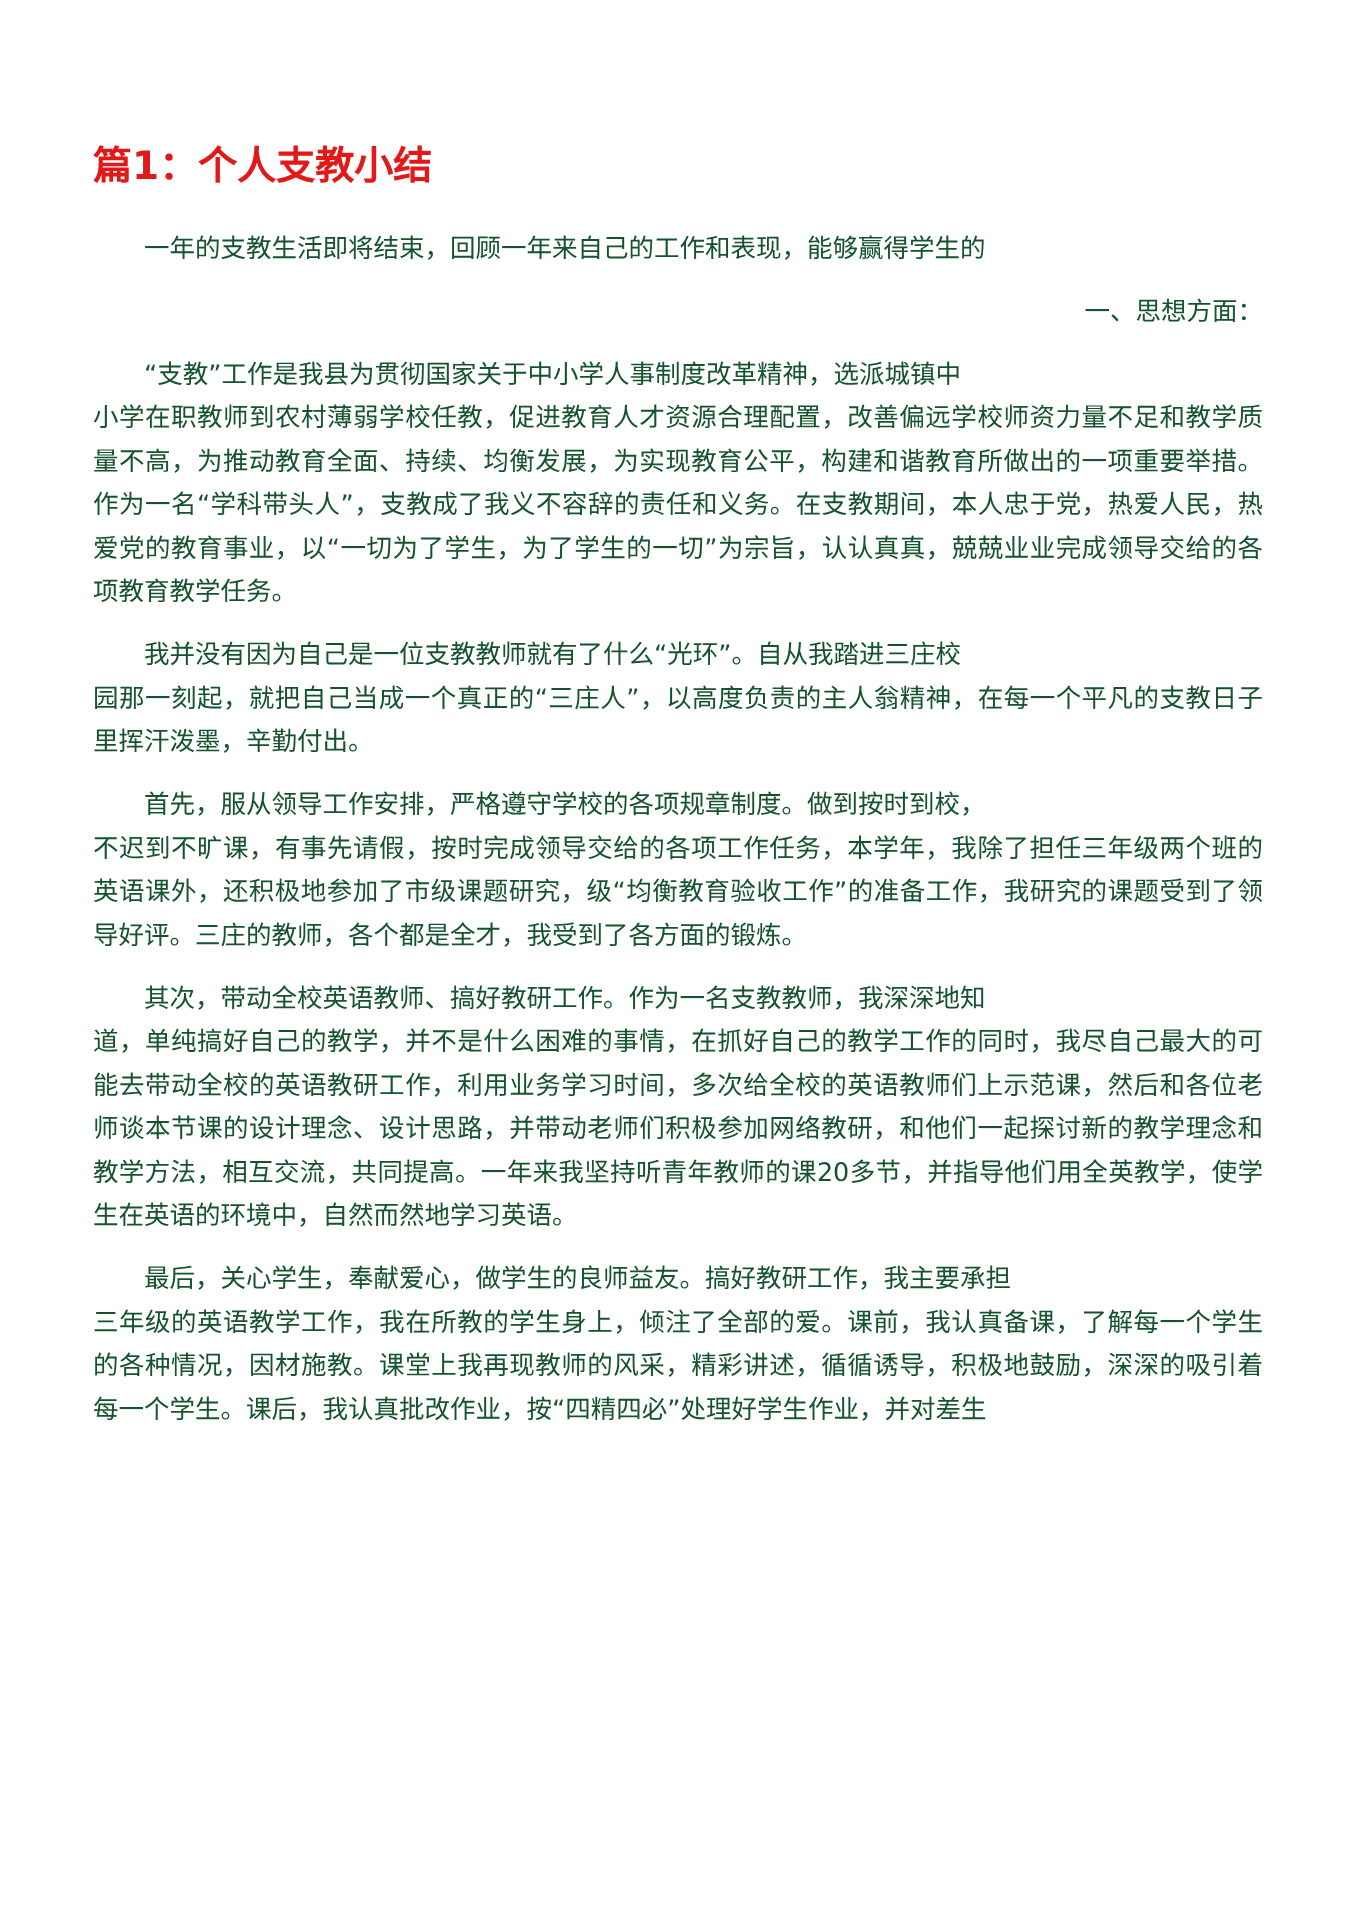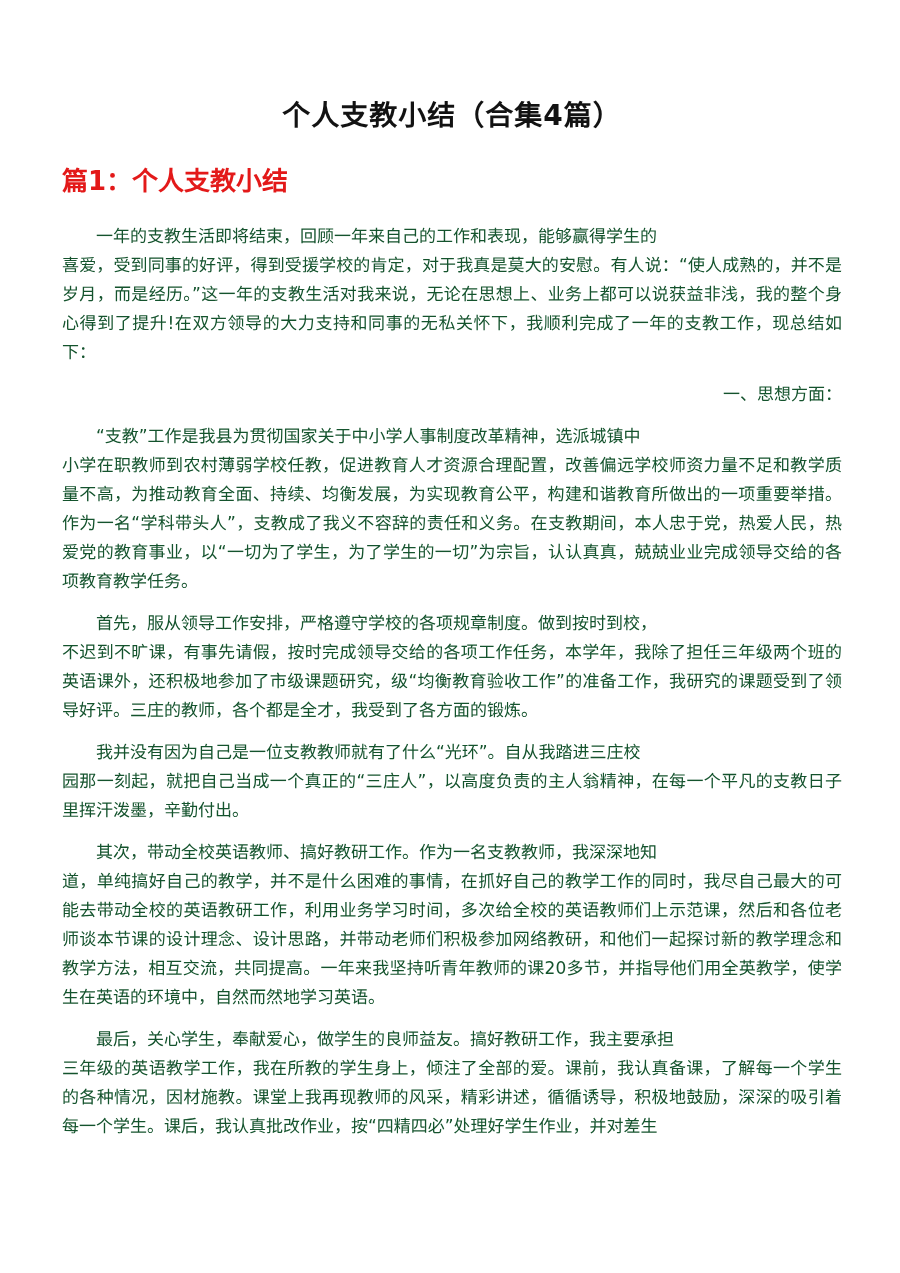--- a/index.html
+++ b/index.html
@@ -46,32 +46,31 @@
   .sub-heading {
     font-weight: normal;
     text-align: right;
   }
 </style>
 </head>
 <body>
 
 <div class="page">
 
-  <h1 class="doc-title">个人支教小结（合集4篇）</h1>
 
   <h2 class="section-heading">篇1：个人支教小结</h2>
 
-  <p class="para"><span>一年的支教生活即将结束，回顾一年来自己的工作和表现，能够赢得学生的</span><br><span>喜爱，受到同事的好评，得到受援学校的肯定，对于我真是莫大的安慰。有人说：“使人成熟的，并不是岁月，而是经历。”这一年的支教生活对我来说，无论在思想上、业务上都可以说获益非浅，我的整个身心得到了提升!在双方领导的大力支持和同事的无私关怀下，我顺利完成了一年的支教工作，现总结如下：</span></p>
+  <p class="para"><span>一年的支教生活即将结束，回顾一年来自己的工作和表现，能够赢得学生的</span><br></p>
 
   <p class="sub-heading">一、思想方面：</p>
 
   <p class="para"><span>“支教”工作是我县为贯彻国家关于中小学人事制度改革精神，选派城镇中</span><br><span>小学在职教师到农村薄弱学校任教，促进教育人才资源合理配置，改善偏远学校师资力量不足和教学质量不高，为推动教育全面、持续、均衡发展，为实现教育公平，构建和谐教育所做出的一项重要举措。作为一名“学科带头人”，支教成了我义不容辞的责任和义务。在支教期间，本人忠于党，热爱人民，热爱党的教育事业，以“一切为了学生，为了学生的一切”为宗旨，认认真真，兢兢业业完成领导交给的各项教育教学任务。</span></p>
 
 
+  <p class="para"><span>我并没有因为自己是一位支教教师就有了什么“光环”。自从我踏进三庄校</span><br><span>园那一刻起，就把自己当成一个真正的“三庄人”，以高度负责的主人翁精神，在每一个平凡的支教日子里挥汗泼墨，辛勤付出。</span></p>
+
   <p class="para"><span>首先，服从领导工作安排，严格遵守学校的各项规章制度。做到按时到校，</span><br><span>不迟到不旷课，有事先请假，按时完成领导交给的各项工作任务，本学年，我除了担任三年级两个班的英语课外，还积极地参加了市级课题研究，级“均衡教育验收工作”的准备工作，我研究的课题受到了领导好评。三庄的教师，各个都是全才，我受到了各方面的锻炼。</span></p>
-
-  <p class="para"><span>我并没有因为自己是一位支教教师就有了什么“光环”。自从我踏进三庄校</span><br><span>园那一刻起，就把自己当成一个真正的“三庄人”，以高度负责的主人翁精神，在每一个平凡的支教日子里挥汗泼墨，辛勤付出。</span></p>
 
   <p class="para"><span>其次，带动全校英语教师、搞好教研工作。作为一名支教教师，我深深地知</span><br><span>道，单纯搞好自己的教学，并不是什么困难的事情，在抓好自己的教学工作的同时，我尽自己最大的可能去带动全校的英语教研工作，利用业务学习时间，多次给全校的英语教师们上示范课，然后和各位老师谈本节课的设计理念、设计思路，并带动老师们积极参加网络教研，和他们一起探讨新的教学理念和教学方法，相互交流，共同提高。一年来我坚持听青年教师的课20多节，并指导他们用全英教学，使学生在英语的环境中，自然而然地学习英语。</span></p>
 
   <p class="para"><span>最后，关心学生，奉献爱心，做学生的良师益友。搞好教研工作，我主要承担</span><br><span>三年级的英语教学工作，我在所教的学生身上，倾注了全部的爱。课前，我认真备课，了解每一个学生的各种情况，因材施教。课堂上我再现教师的风采，精彩讲述，循循诱导，积极地鼓励，深深的吸引着每一个学生。课后，我认真批改作业，按“四精四必”处理好学生作业，并对差生</span></p>
 
 </div>
 
 </body></html>

